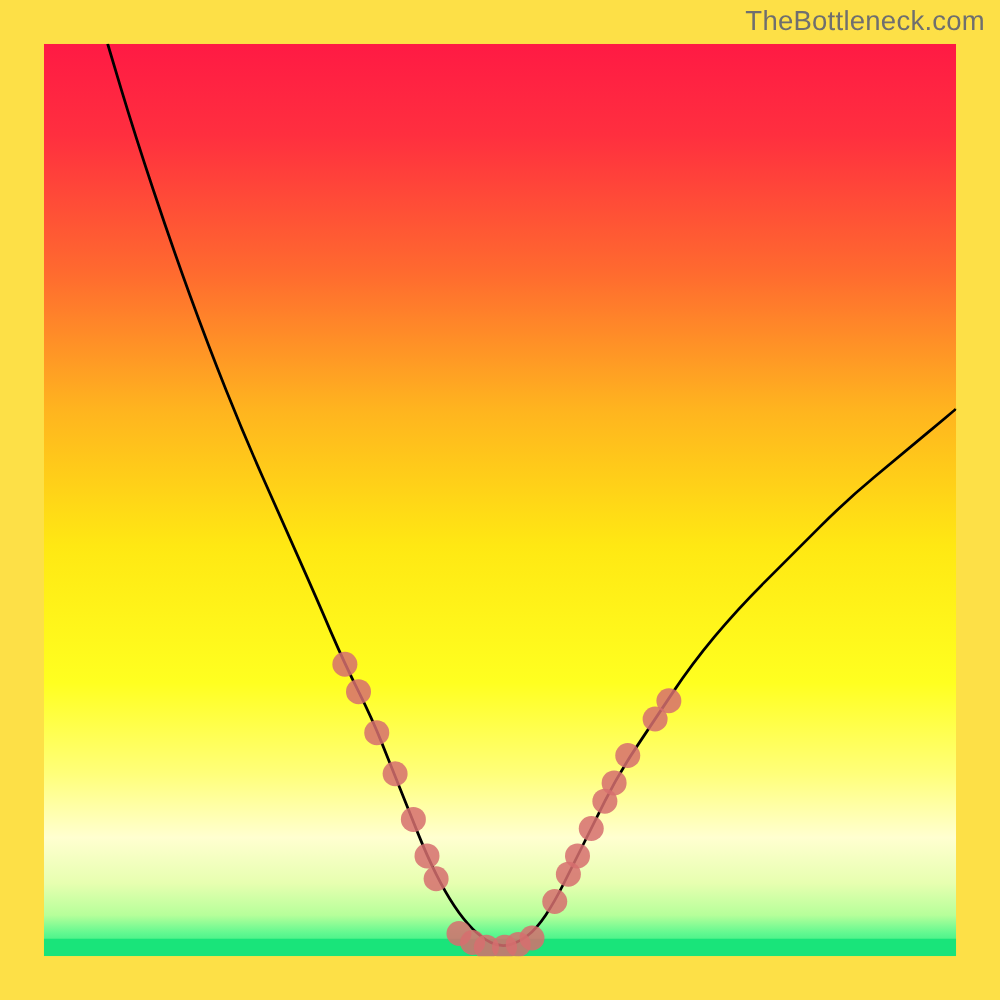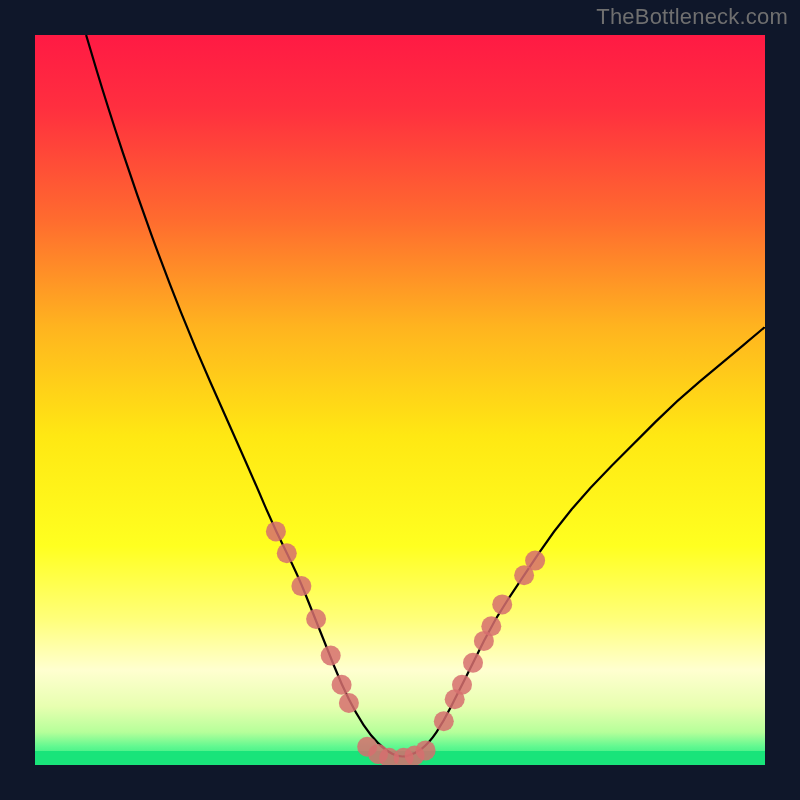--- a/index.html
+++ b/index.html
@@ -10,21 +10,21 @@
     background: #000;
     overflow: hidden;
     font-family: Arial, Helvetica, sans-serif;
   }
   .frame {
     position: absolute;
     left: 0;
     top: 0;
     width: 800px;
     height: 800px;
-    background: #0f172a;
+    background: #fde047;
   }
   .plot-area {
     position: absolute;
     left: 35px;
     top: 35px;
     width: 730px;
     height: 730px;
     overflow: hidden;
   }
   .gradient {

